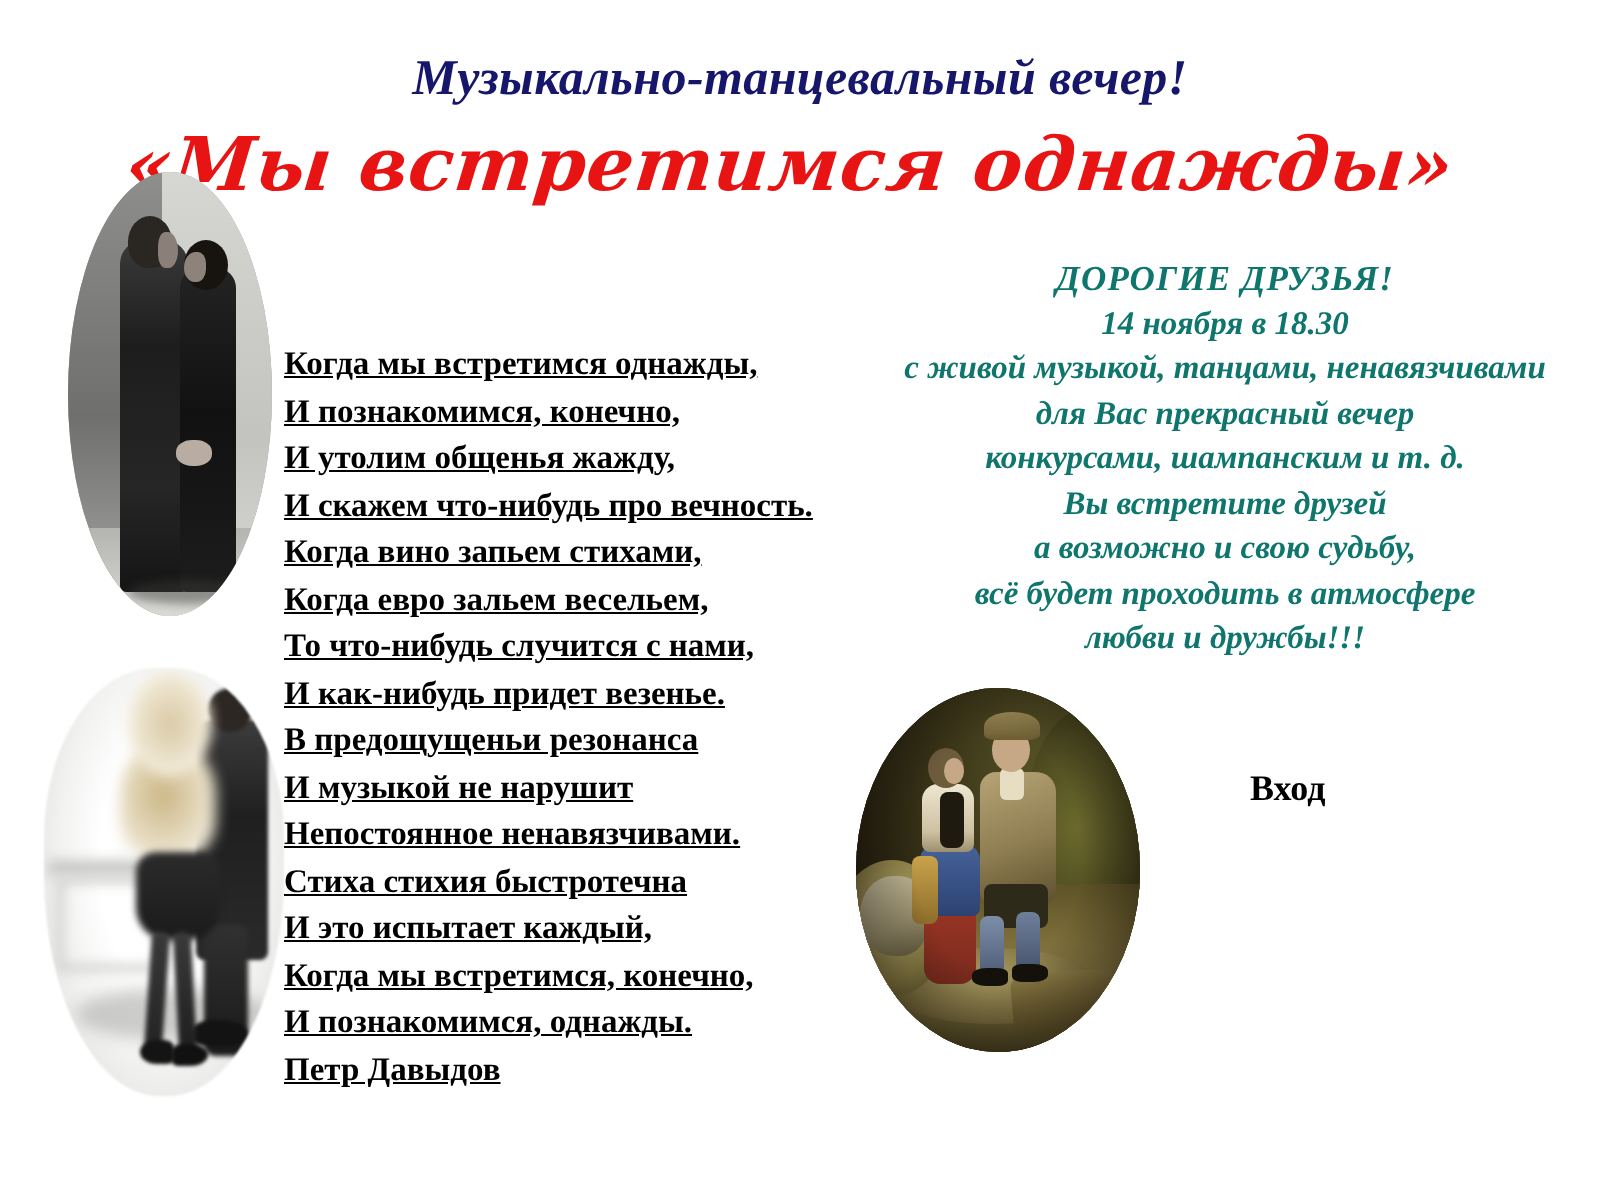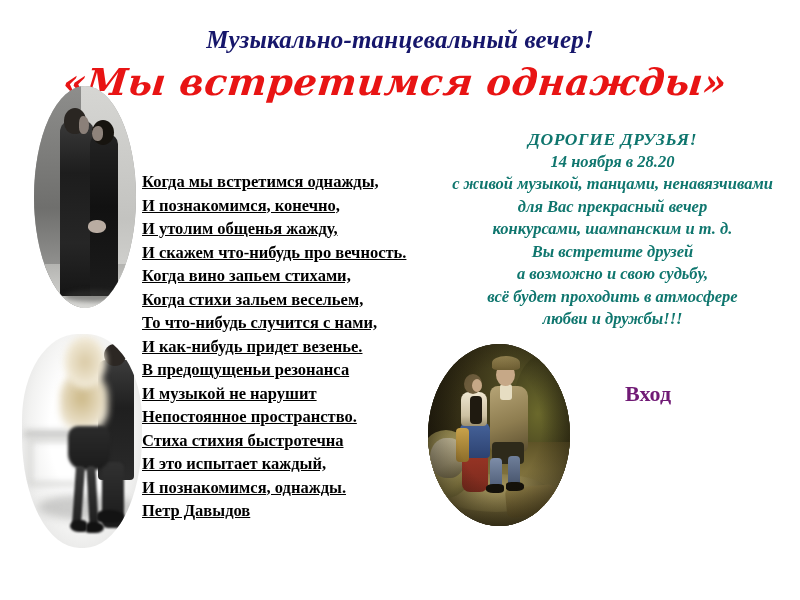--- a/index.html
+++ b/index.html
@@ -94,24 +94,24 @@
   }
 
   
   #entrance {
     position: absolute;
     left: 625px;
     top: 380px;
     z-index: 5;
   }
   #entrance .entrance-line {
-    color: #701a75;
+    color: #000000;
     font-family: "Liberation Serif", "DejaVu Serif", serif;
     font-weight: bold;
-    font-size: 22px;
+    font-size: 18px;
     line-height: 28px;
     white-space: nowrap;
   }
 
   
   #photo-couple {
     position: absolute;
     left: 34px;
     top: 86px;
     width: 102px;
@@ -493,35 +493,36 @@
     <div class="d-heel-a"></div>
     <div class="d-heel-b"></div>
   </div>
 
   <div id="poem">
     <div class="poem-line">Когда мы встретимся однажды,</div>
     <div class="poem-line">И познакомимся, конечно,</div>
     <div class="poem-line">И утолим общенья жажду,</div>
     <div class="poem-line">И скажем что-нибудь про вечность.</div>
     <div class="poem-line">Когда вино запьем стихами,</div>
-    <div class="poem-line">Когда стихи зальем весельем,</div>
+    <div class="poem-line">Когда евро зальем весельем,</div>
     <div class="poem-line">То что-нибудь случится с нами,</div>
     <div class="poem-line">И как-нибудь придет везенье.</div>
     <div class="poem-line">В предощущеньи резонанса</div>
     <div class="poem-line">И музыкой не нарушит</div>
-    <div class="poem-line">Непостоянное пространство.</div>
+    <div class="poem-line">Непостоянное ненавязчивами.</div>
     <div class="poem-line">Стиха стихия быстротечна</div>
     <div class="poem-line">И это испытает каждый,</div>
+    <div class="poem-line">Когда мы встретимся, конечно,</div>
     <div class="poem-line">И познакомимся, однажды.</div>
     <div class="poem-line">Петр Давыдов</div>
   </div>
 
   <div id="invitation">
     <div class="invite-line headline">ДОРОГИЕ ДРУЗЬЯ!</div>
-    <div class="invite-line">14 ноября в 28.20</div>
+    <div class="invite-line">14 ноября в 18.30</div>
     <div class="invite-line">с живой музыкой, танцами, ненавязчивами</div>
     <div class="invite-line">для Вас прекрасный вечер</div>
     <div class="invite-line">конкурсами, шампанским и т. д.</div>
     <div class="invite-line">Вы встретите друзей</div>
     <div class="invite-line">а возможно и свою судьбу,</div>
     <div class="invite-line">всё будет проходить в атмосфере</div>
     <div class="invite-line">любви и дружбы!!!</div>
   </div>
 
   <div id="painting-couple">

